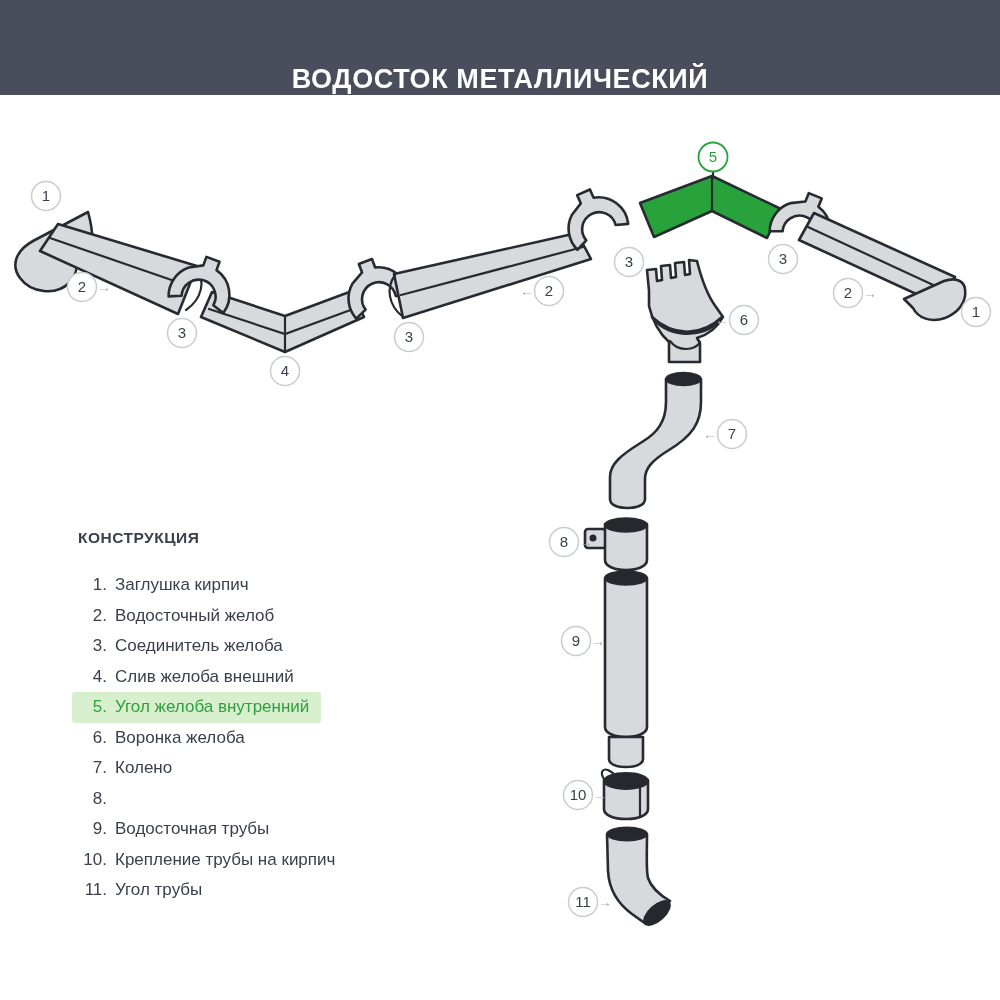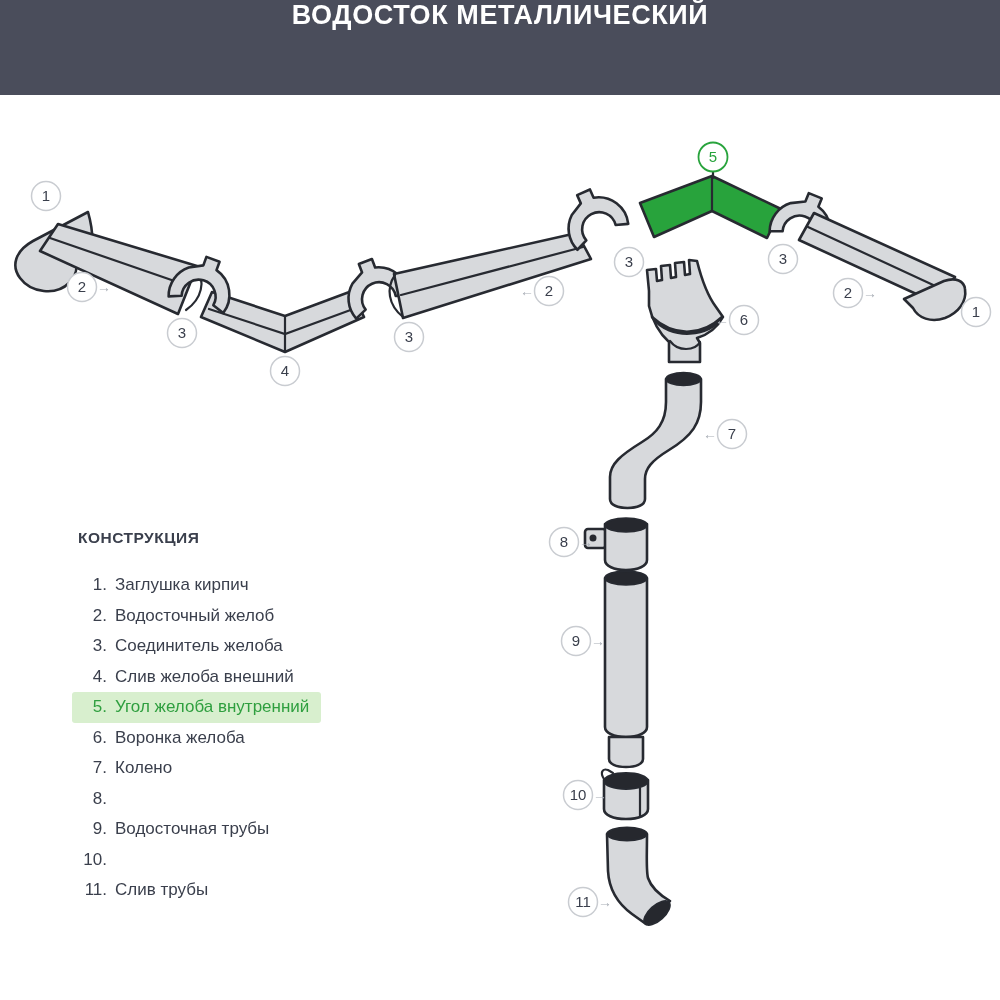--- a/index.html
+++ b/index.html
@@ -3,21 +3,21 @@
 <meta charset="utf-8">
 <style>
   html,body{margin:0;padding:0;}
   body{
     width:1000px;height:1000px;position:relative;background:#ffffff;
     font-family:"Liberation Sans","DejaVu Sans",sans-serif;
     color:var(--text-dark,#3a3f4c);overflow:hidden;
   }
   header{
     height:95px;background:var(--header-bg,#4a4d5b);
-    display:flex;align-items:flex-start;justify-content:center;
+    display:flex;align-items:flex-end;justify-content:center;
   }
   header h1{
     margin:0;color:#ffffff;font-size:27px;font-weight:bold;letter-spacing:.6px;
   }
   main{position:absolute;left:0;top:95px;width:1000px;height:905px;}
   svg.diagram{position:absolute;left:0;top:-95px;width:1000px;height:1000px;}
 
   
   .part{fill:var(--part-fill,#d7d9dc);stroke:var(--part-stroke,#272a31);stroke-width:2.6;stroke-linejoin:round;stroke-linecap:round;}
   .greenpart{fill:var(--accent-green,#28a33c);stroke:var(--part-stroke,#272a31);stroke-width:2.6;stroke-linejoin:round;}
@@ -251,23 +251,24 @@
         <span class="num">8.</span>
       </div>
 
       <div class="row">
         <span class="num">9.</span>
         <span class="lbl">Водосточная трубы</span>
       </div>
 
       <div class="row">
         <span class="num">10.</span>
+        <span class="lbl">Крепление трубы на кирпич</span>
       </div>
 
       <div class="row">
         <span class="num">11.</span>
-        <span class="lbl">Слив трубы</span>
+        <span class="lbl">Угол трубы</span>
       </div>
     </div>
 
   </aside>
 
 </main>
 
 </body></html>

